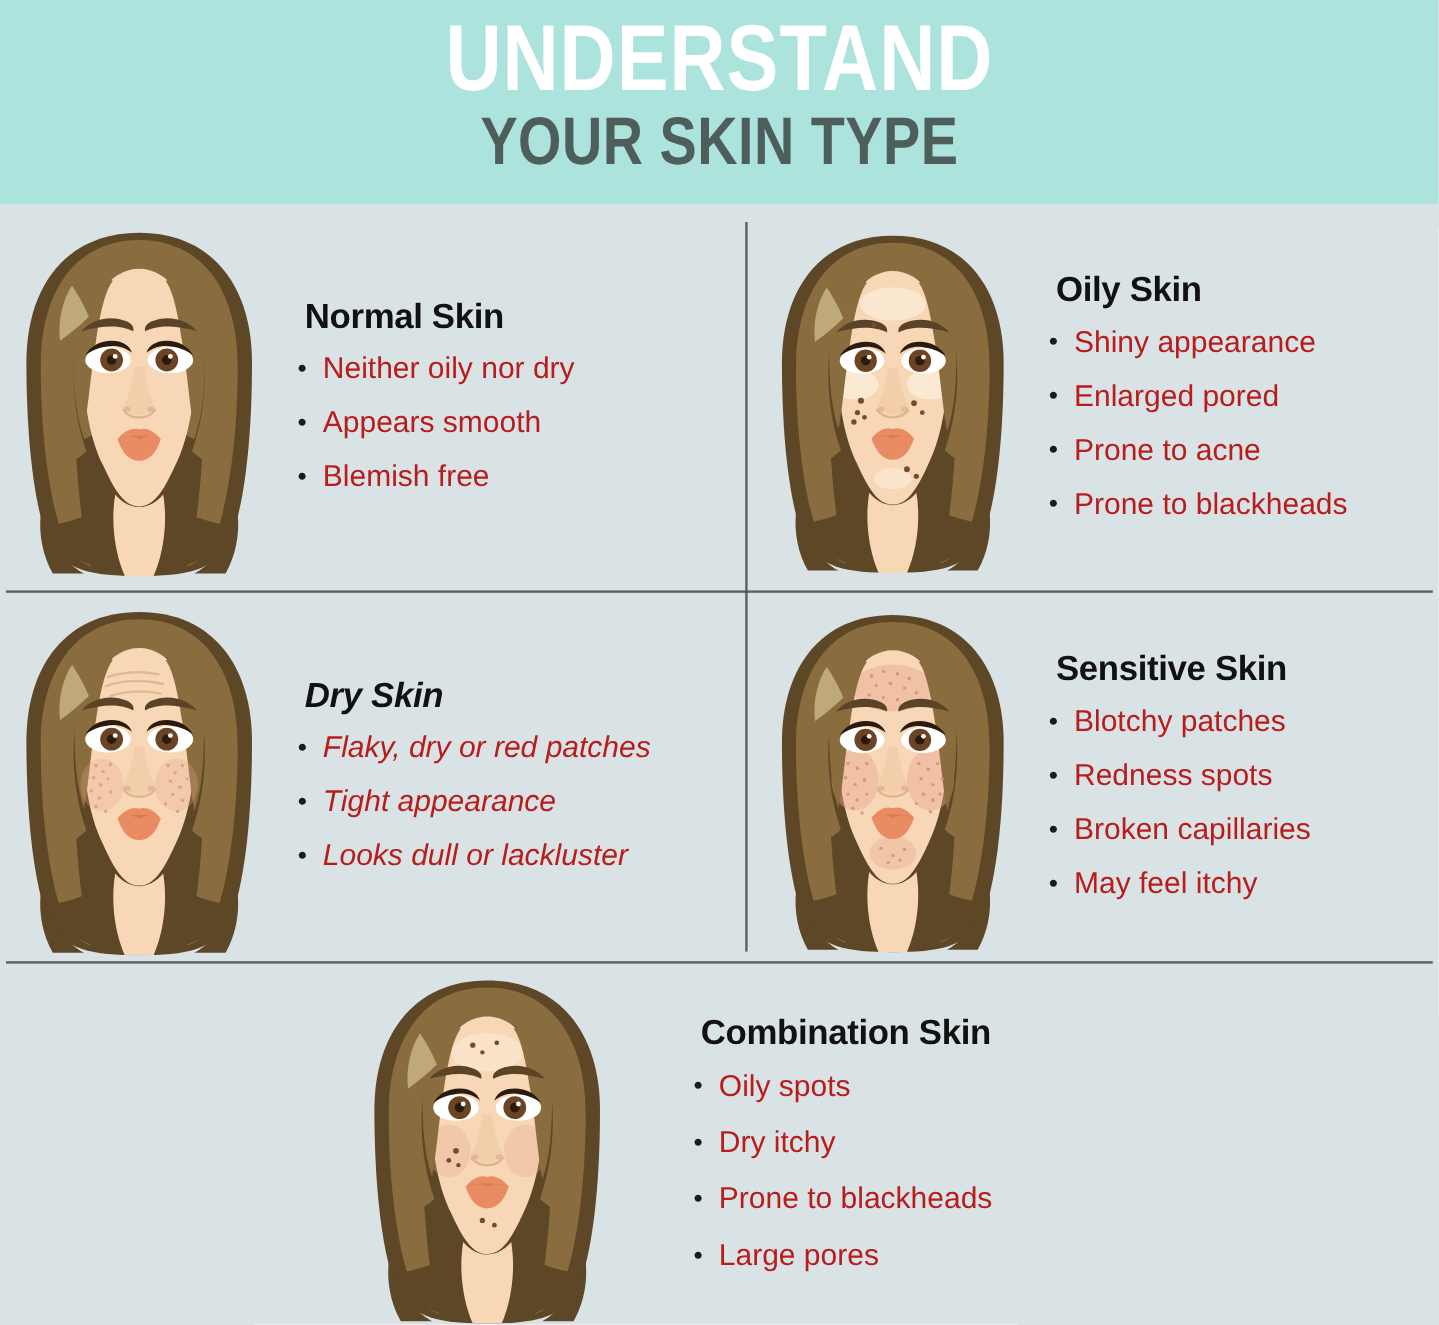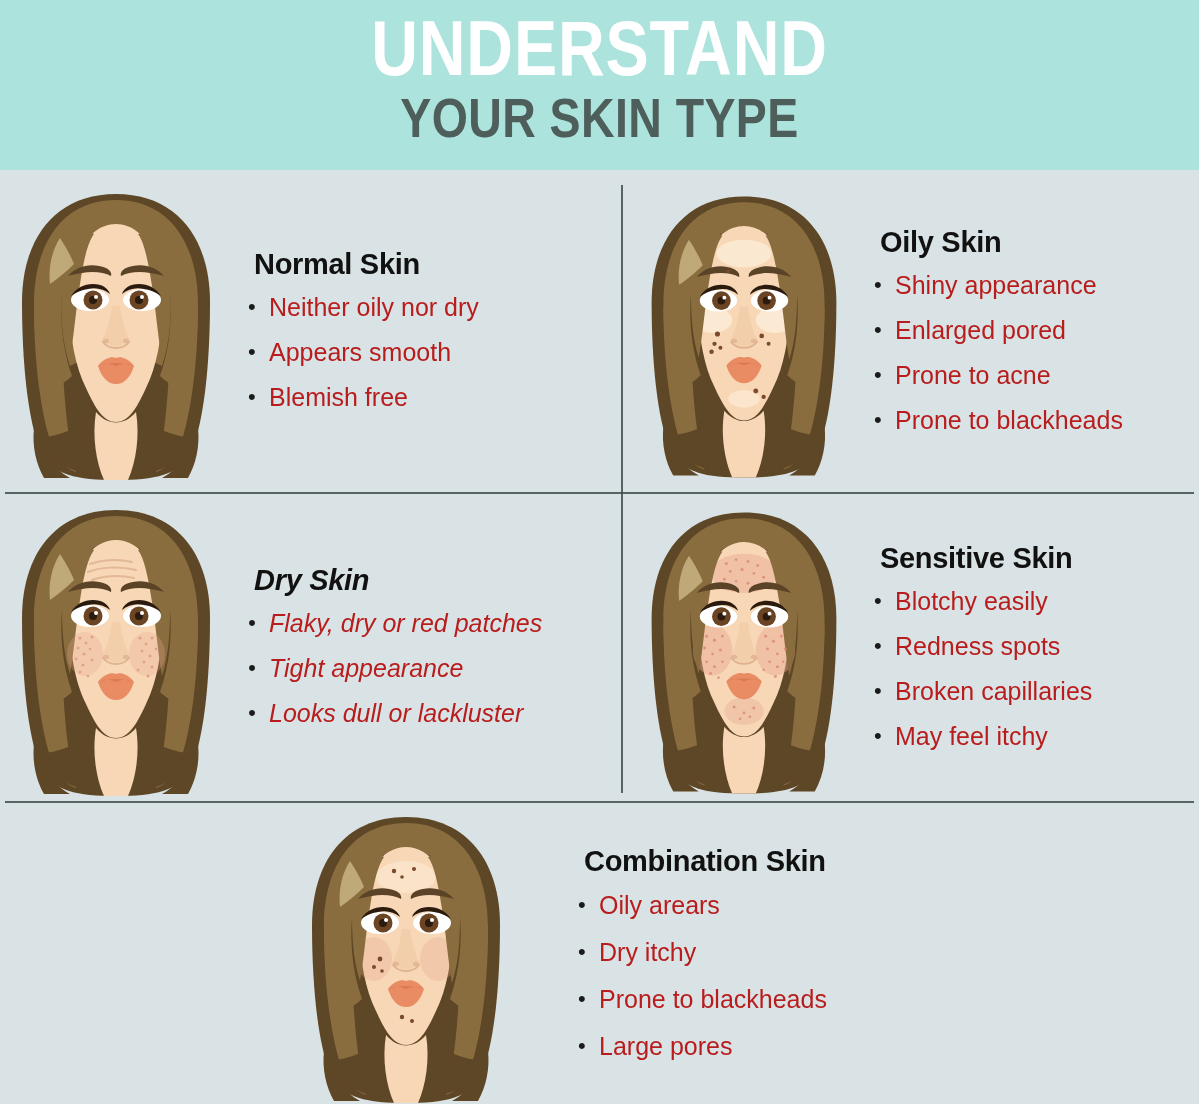--- a/index.html
+++ b/index.html
@@ -437,21 +437,21 @@
             <ellipse cx="106" cy="153" rx="3" ry="2.2" fill="#E0B391" opacity="0.8"></ellipse>
             <ellipse cx="126" cy="153" rx="3" ry="2.2" fill="#E0B391" opacity="0.8"></ellipse>
             <path d="M98 178 C104 170 112 168 116 170 C120 168 128 170 134 178 C130 190 124 196 116 196 C108 196 102 190 98 178 Z" fill="#E98B63"></path>
             <path d="M98 178 C106 174 112 176 116 178 C120 176 126 174 134 178 C128 176 122 175 116 175 C110 175 104 176 98 178 Z" fill="#D97A52"></path>
           </g>
         </svg>
       </div>
       <div class="text-slot">
         <div class="cell-title">Sensitive Skin</div>
         <ul class="bullet-list">
-          <li class="bullet-item">Blotchy easily</li>
+          <li class="bullet-item">Blotchy patches</li>
           <li class="bullet-item">Redness spots</li>
           <li class="bullet-item">Broken capillaries</li>
           <li class="bullet-item">May feel itchy</li>
         </ul>
       </div>
     </div>
 
     <div class="cell" id="cell-combination">
       <div class="face-slot">
         <svg class="face-svg" viewBox="0 0 232 292" xmlns="http://www.w3.org/2000/svg">
@@ -497,21 +497,21 @@
             <circle cx="84" cy="156" r="2" fill="#7A4A2A"></circle>
             <circle cx="92" cy="160" r="1.8" fill="#7A4A2A"></circle>
             <circle cx="112" cy="206" r="2.2" fill="#7A4A2A"></circle>
             <circle cx="122" cy="210" r="2" fill="#7A4A2A"></circle>
           </g>
         </svg>
       </div>
       <div class="text-slot">
         <div class="cell-title">Combination Skin</div>
         <ul class="bullet-list">
-          <li class="bullet-item">Oily arears</li>
+          <li class="bullet-item">Oily spots</li>
           <li class="bullet-item">Dry itchy</li>
           <li class="bullet-item">Prone to blackheads</li>
           <li class="bullet-item">Large pores</li>
         </ul>
       </div>
     </div>
 
   </div>
 </div>
 

